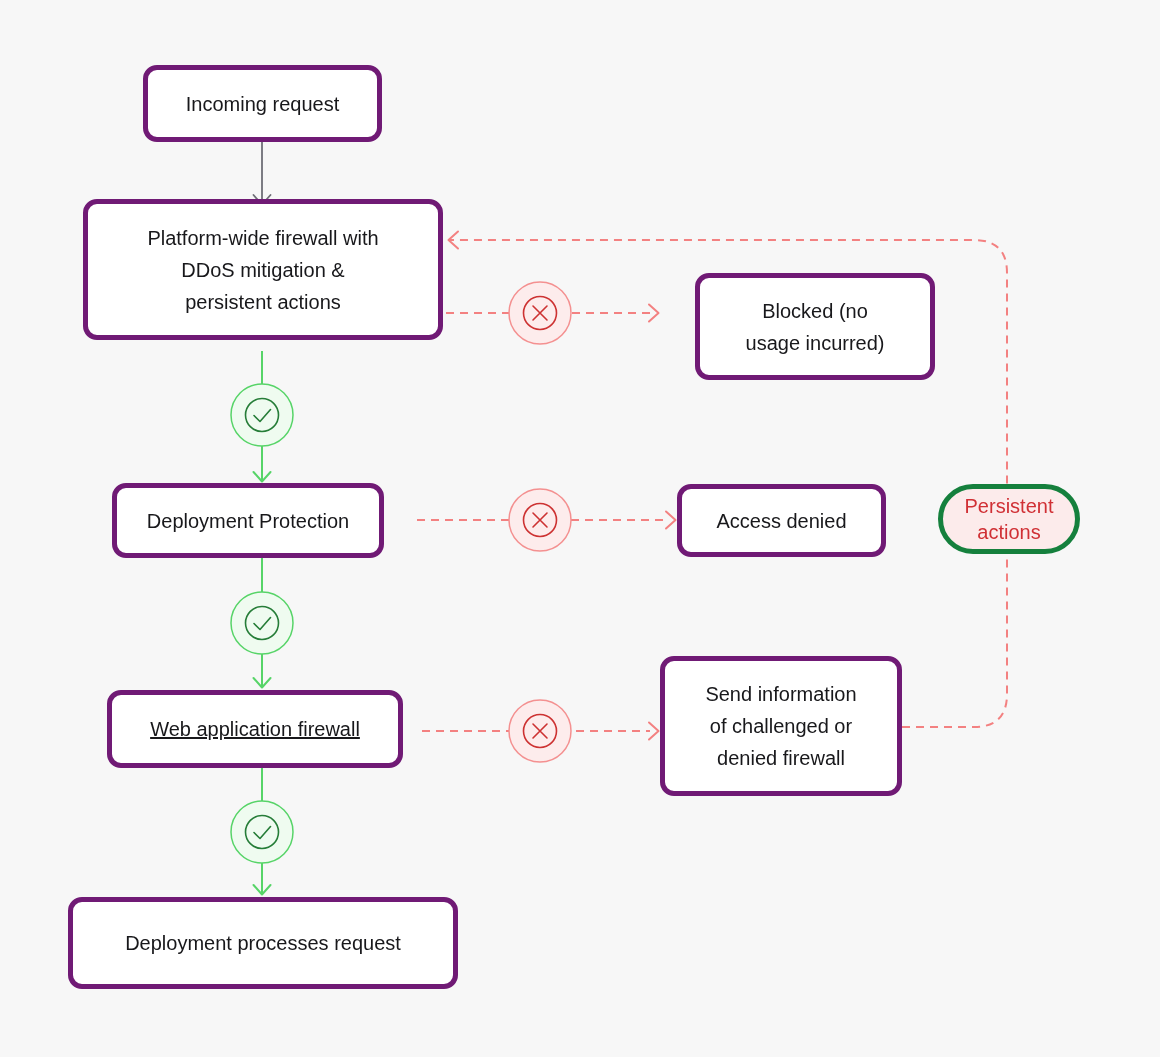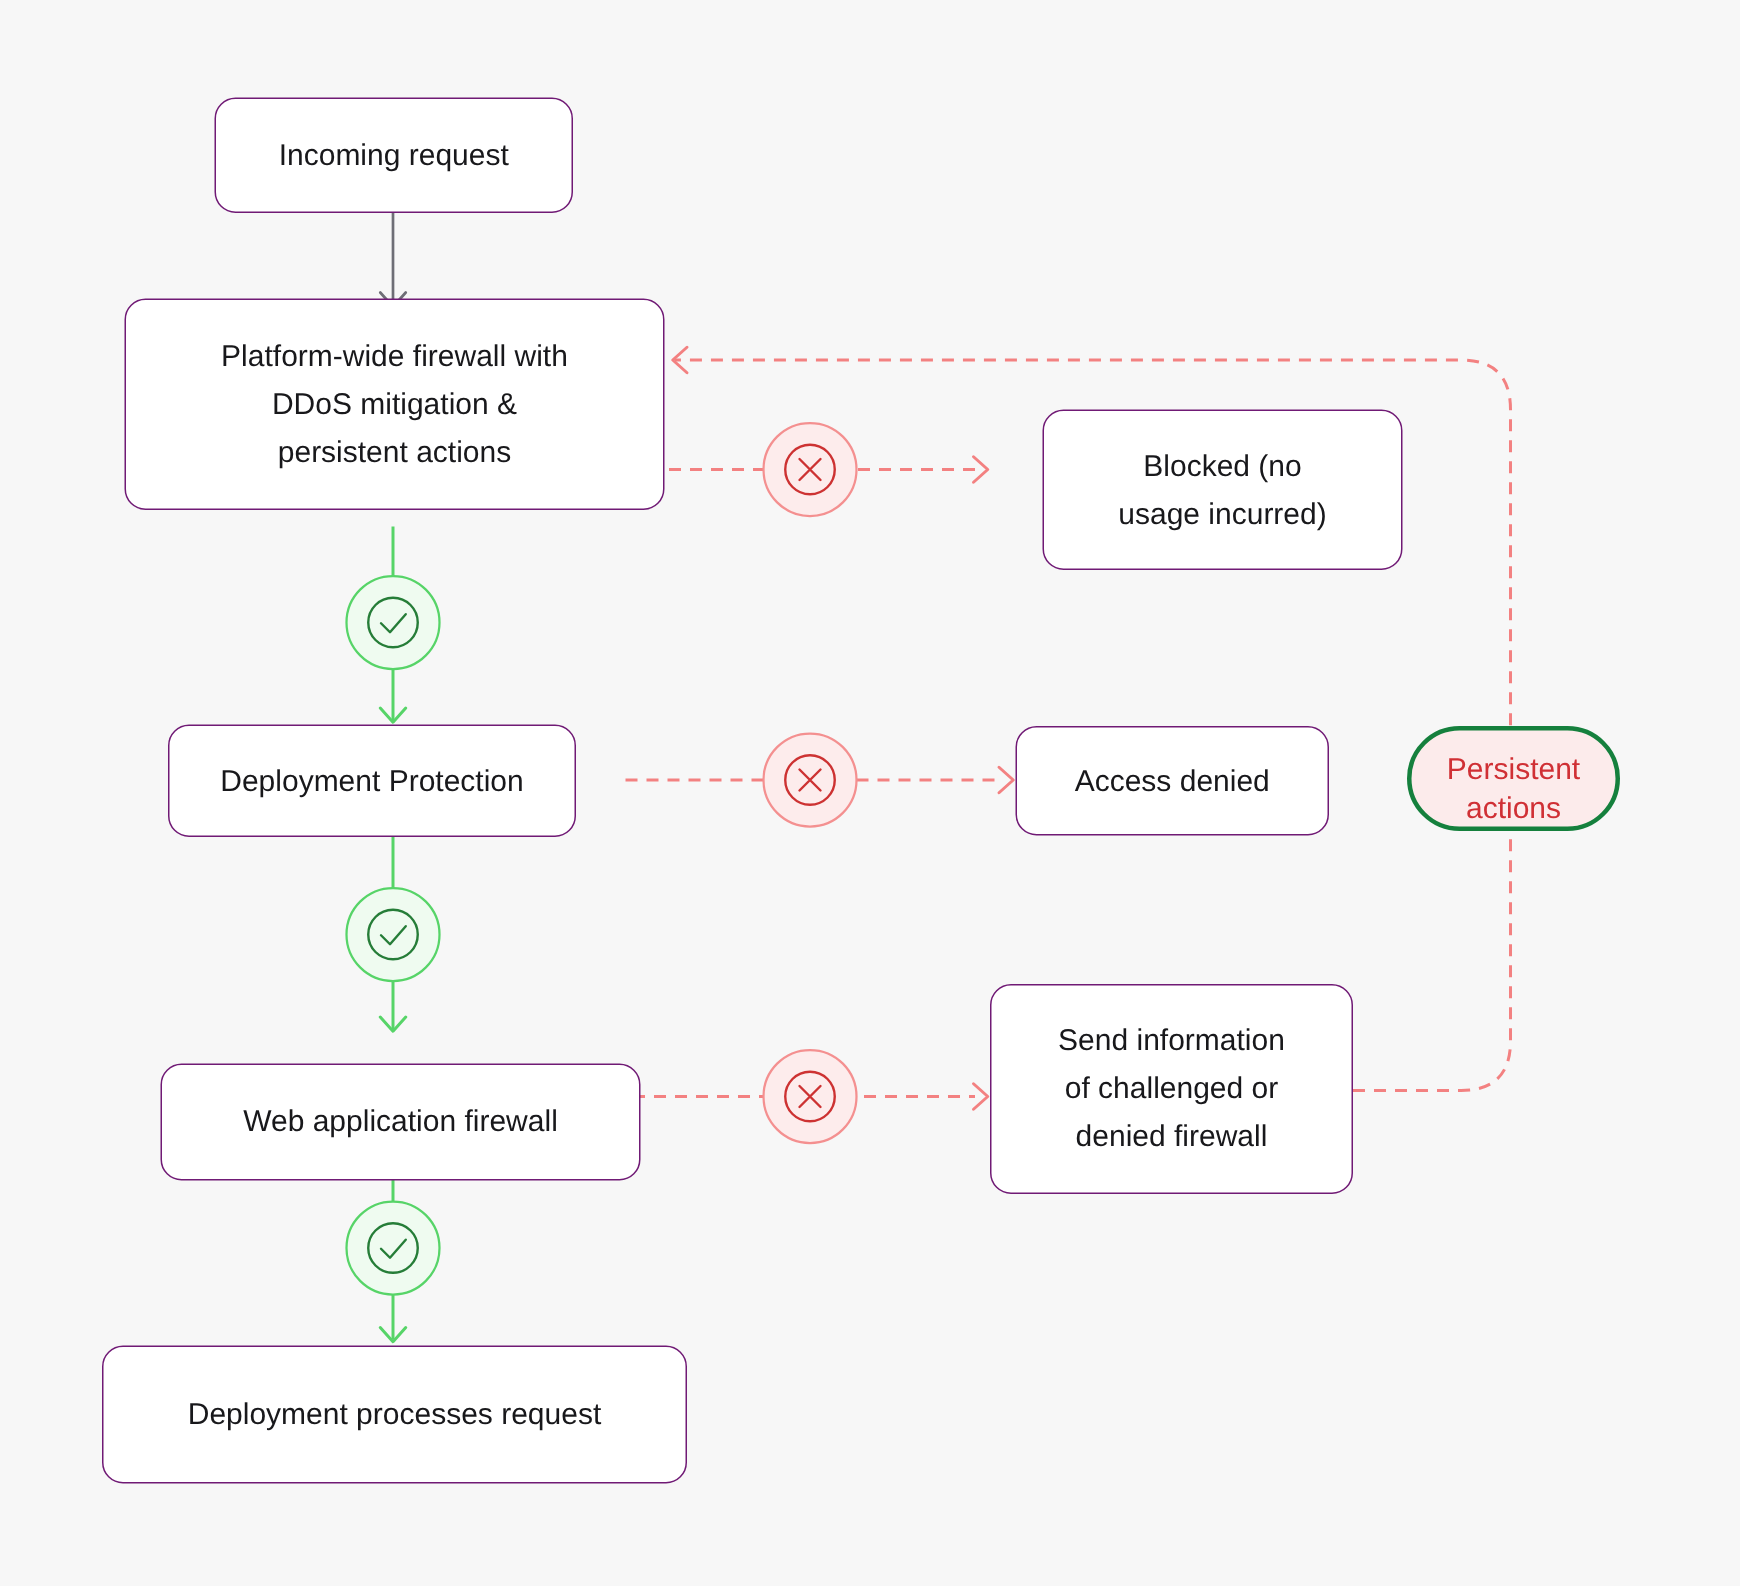--- a/index.html
+++ b/index.html
@@ -16,40 +16,40 @@
   }
   .wires {
     position: absolute;
     left: 0; top: 0;
     width: 1160px; height: 1057px;
   }
   .node {
     position: absolute;
     box-sizing: border-box;
     background: #ffffff;
-    border: 1px solid #701a75;
+    border: 5px solid #701a75;
     border-radius: 14px;
     display: flex;
     align-items: center;
     justify-content: center;
     text-align: center;
     color: #18181b;
     font-size: 20px;
     line-height: 32px;
     padding: 4px 14px;
   }
   .label { white-space: pre-line; }
   .pill {
     position: absolute;
     box-sizing: border-box;
     background: #fcebeb;
-    border: 3px solid #15803d;
+    border: 5px solid #15803d;
     border-radius: 35px;
     display: flex;
-    align-items: flex-start;
+    align-items: center;
     justify-content: center;
     text-align: center;
     color: #d03035;
     font-size: 20px;
     line-height: 26px;
     padding: 13px 10px;
   }
 </style>
 </head>
 <body>
@@ -151,21 +151,21 @@
   </div>
 
   <div class="node" style="left:112px; top:483px; width:272px; height:75px;">
     <span class="label">Deployment Protection</span>
   </div>
 
   <div class="node" style="left:677px; top:484px; width:209px; height:73px;">
     <span class="label">Access denied</span>
   </div>
 
-  <div class="node" style="left:107px; top:709px; width:320px; height:78px;">
+  <div class="node" style="left:107px; top:690px; width:296px; height:78px;text-decoration:underline;">
     <span class="label">Web application firewall</span>
   </div>
 
   <div class="node" style="left:660px; top:656px; width:242px; height:140px;">
     <span class="label">Send information
 of challenged or
 denied firewall</span>
   </div>
 
   <div class="node" style="left:68px; top:897px; width:390px; height:92px;">

